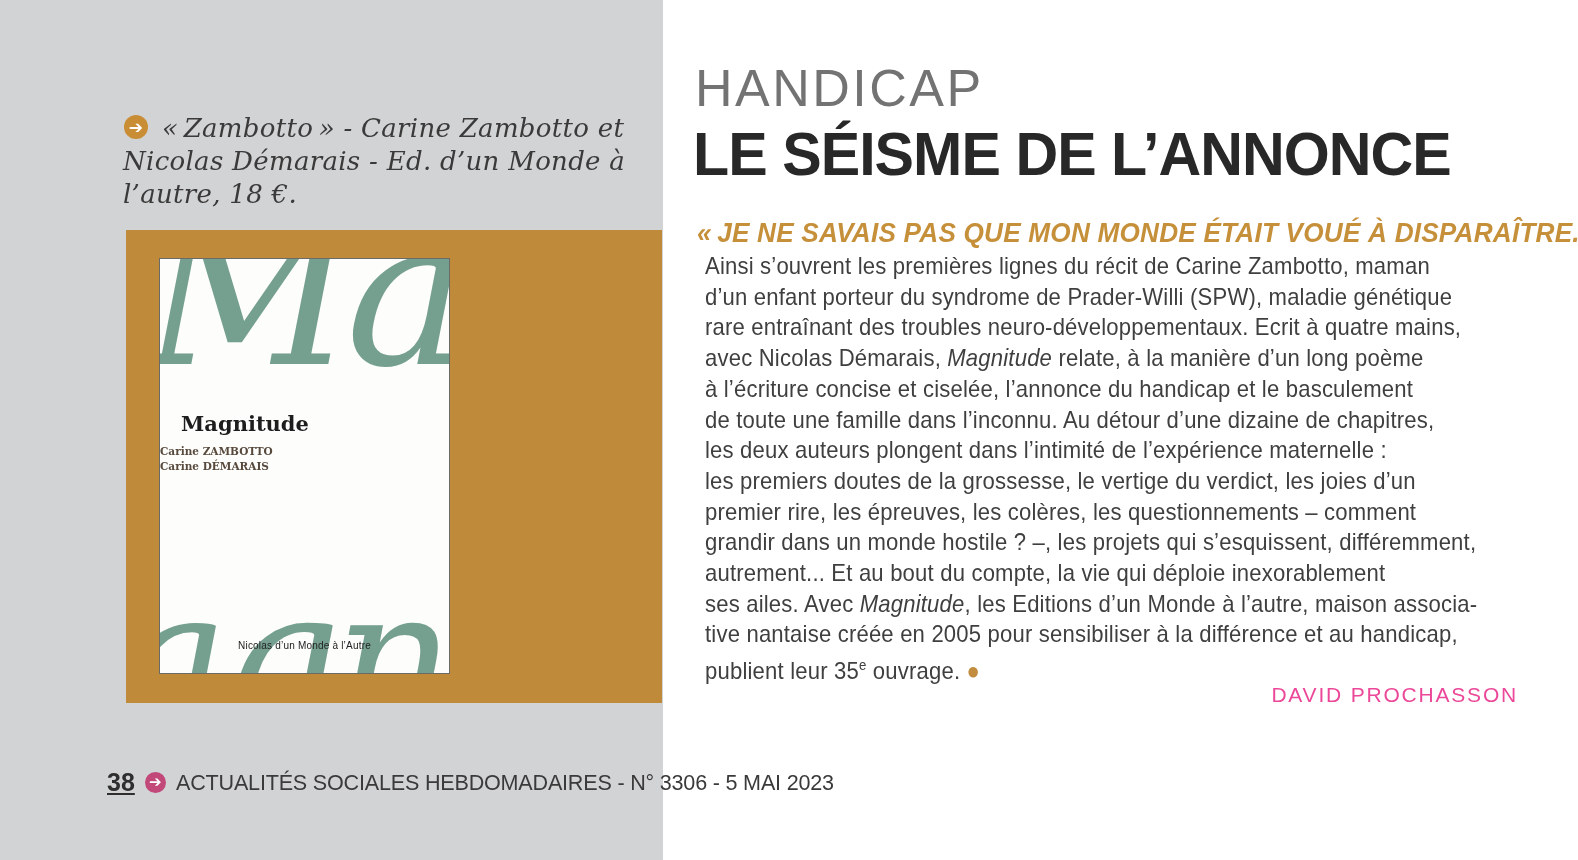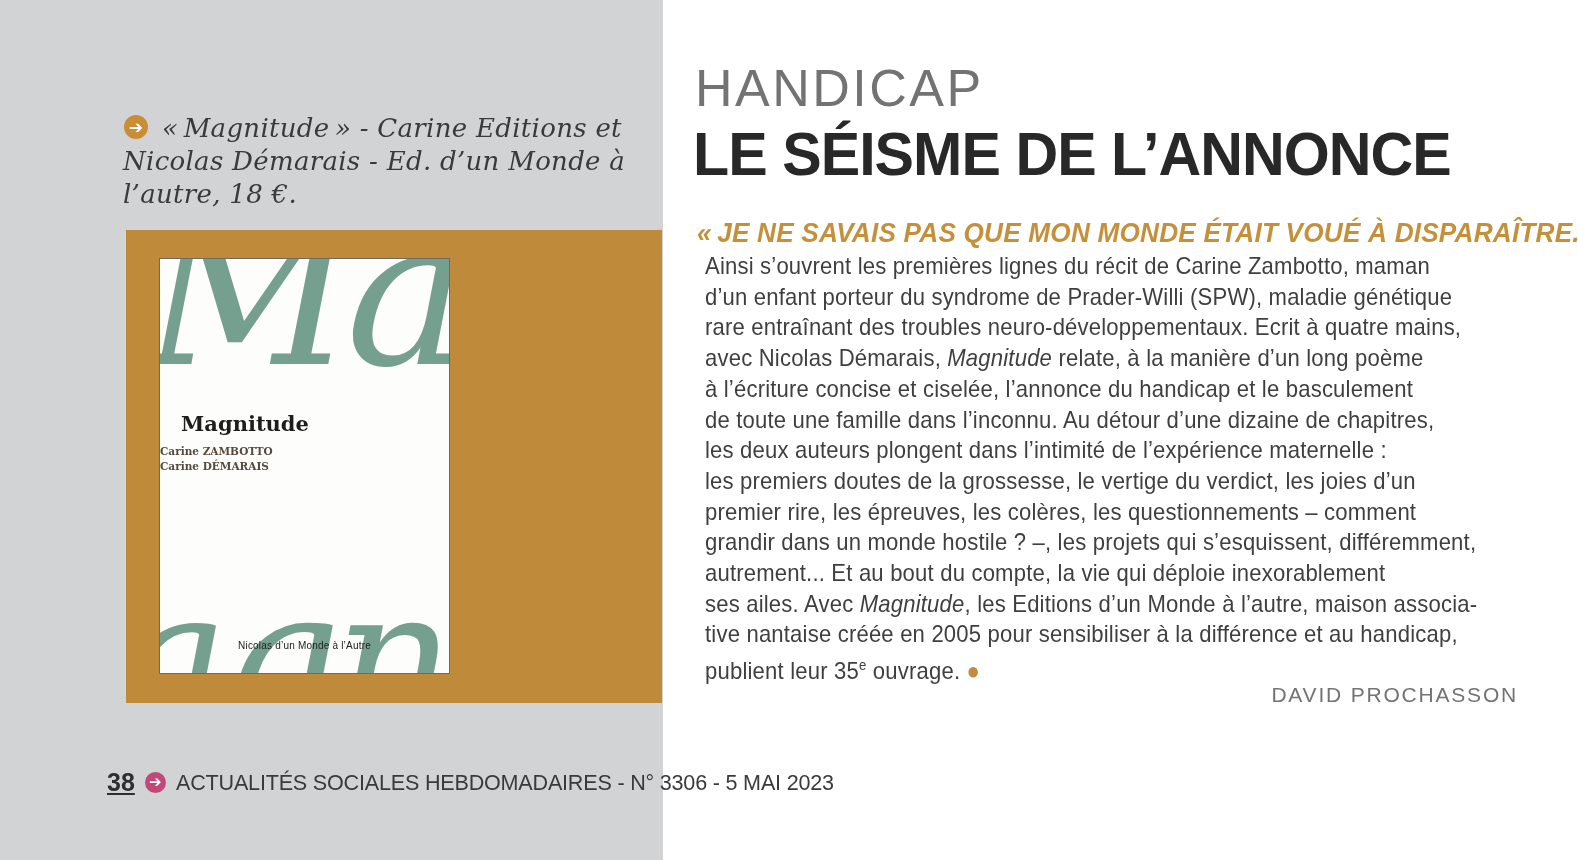--- a/index.html
+++ b/index.html
@@ -43,40 +43,40 @@
     color:#282828; letter-spacing:-1px; line-height:1; transform:scaleX(0.97); transform-origin:0 0; }
   .lead { position:absolute; left:697px; top:218px; font-size:27px; font-weight:700; font-style:italic;
     color:#c6903a; letter-spacing:0.2px; white-space:nowrap; transform:scaleX(0.97); transform-origin:0 0; }
   .body-text { position:absolute; left:697px; top:251px; color:#3f3f3f;margin-left:8px; }
   .body-line { font-size:24px; line-height:30.7px; white-space:nowrap;
     transform:scaleX(0.92); transform-origin:0 0; letter-spacing:0.2px; }
   .body-line .i { font-style:italic; }
   .body-line .sup { font-size:60%; vertical-align:super; }
   .body-line .dot { color:#c28d3f; }
   .byline { position:absolute; right:60px; top:683px; font-size:21px; letter-spacing:1.8px;
-    color:#737373; font-weight:400; }
+    color:#ec4899; font-weight:400; }
 
   
   .footer { position:absolute; left:107px; top:768px; display:flex; align-items:center; color:#3a3a3a; }
   .footer-pagenum { font-size:25px; font-weight:700; color:#2e2e2e;text-decoration:underline; }
   .footer-icon { width:21px; height:21px; border-radius:50%; background:#c14878; color:#ffffff;
     font-size:15px; line-height:21px; text-align:center; font-weight:bold; margin:0 10px 0 10px;
     font-family:"DejaVu Sans",sans-serif; }
   .footer-text { font-size:22px; letter-spacing:-0.2px; white-space:nowrap; transform:scaleX(0.98); transform-origin:0 0; }
 </style>
 </head>
 <body>
 
 <div class="page">
 
   <div class="left-panel">
 
     <div class="caption">
       <div class="caption-line1">
-        <span class="caption-icon">➔</span><span>« Magnitude » - Carine Editions et</span>
+        <span class="caption-icon">➔</span><span>« Zambotto » - Carine Zambotto et</span>
       </div>
       <div>Nicolas Démarais - Ed. d’un Monde à</div>
       <div>l’autre, 18 €.</div>
     </div>
 
     <div class="gold-block">
       <div class="book-cover">
         <span class="script script-top">Magn</span>
         <span class="script script-bottom">agnitu</span>
         <div class="cover-title">Magnitude</div>

